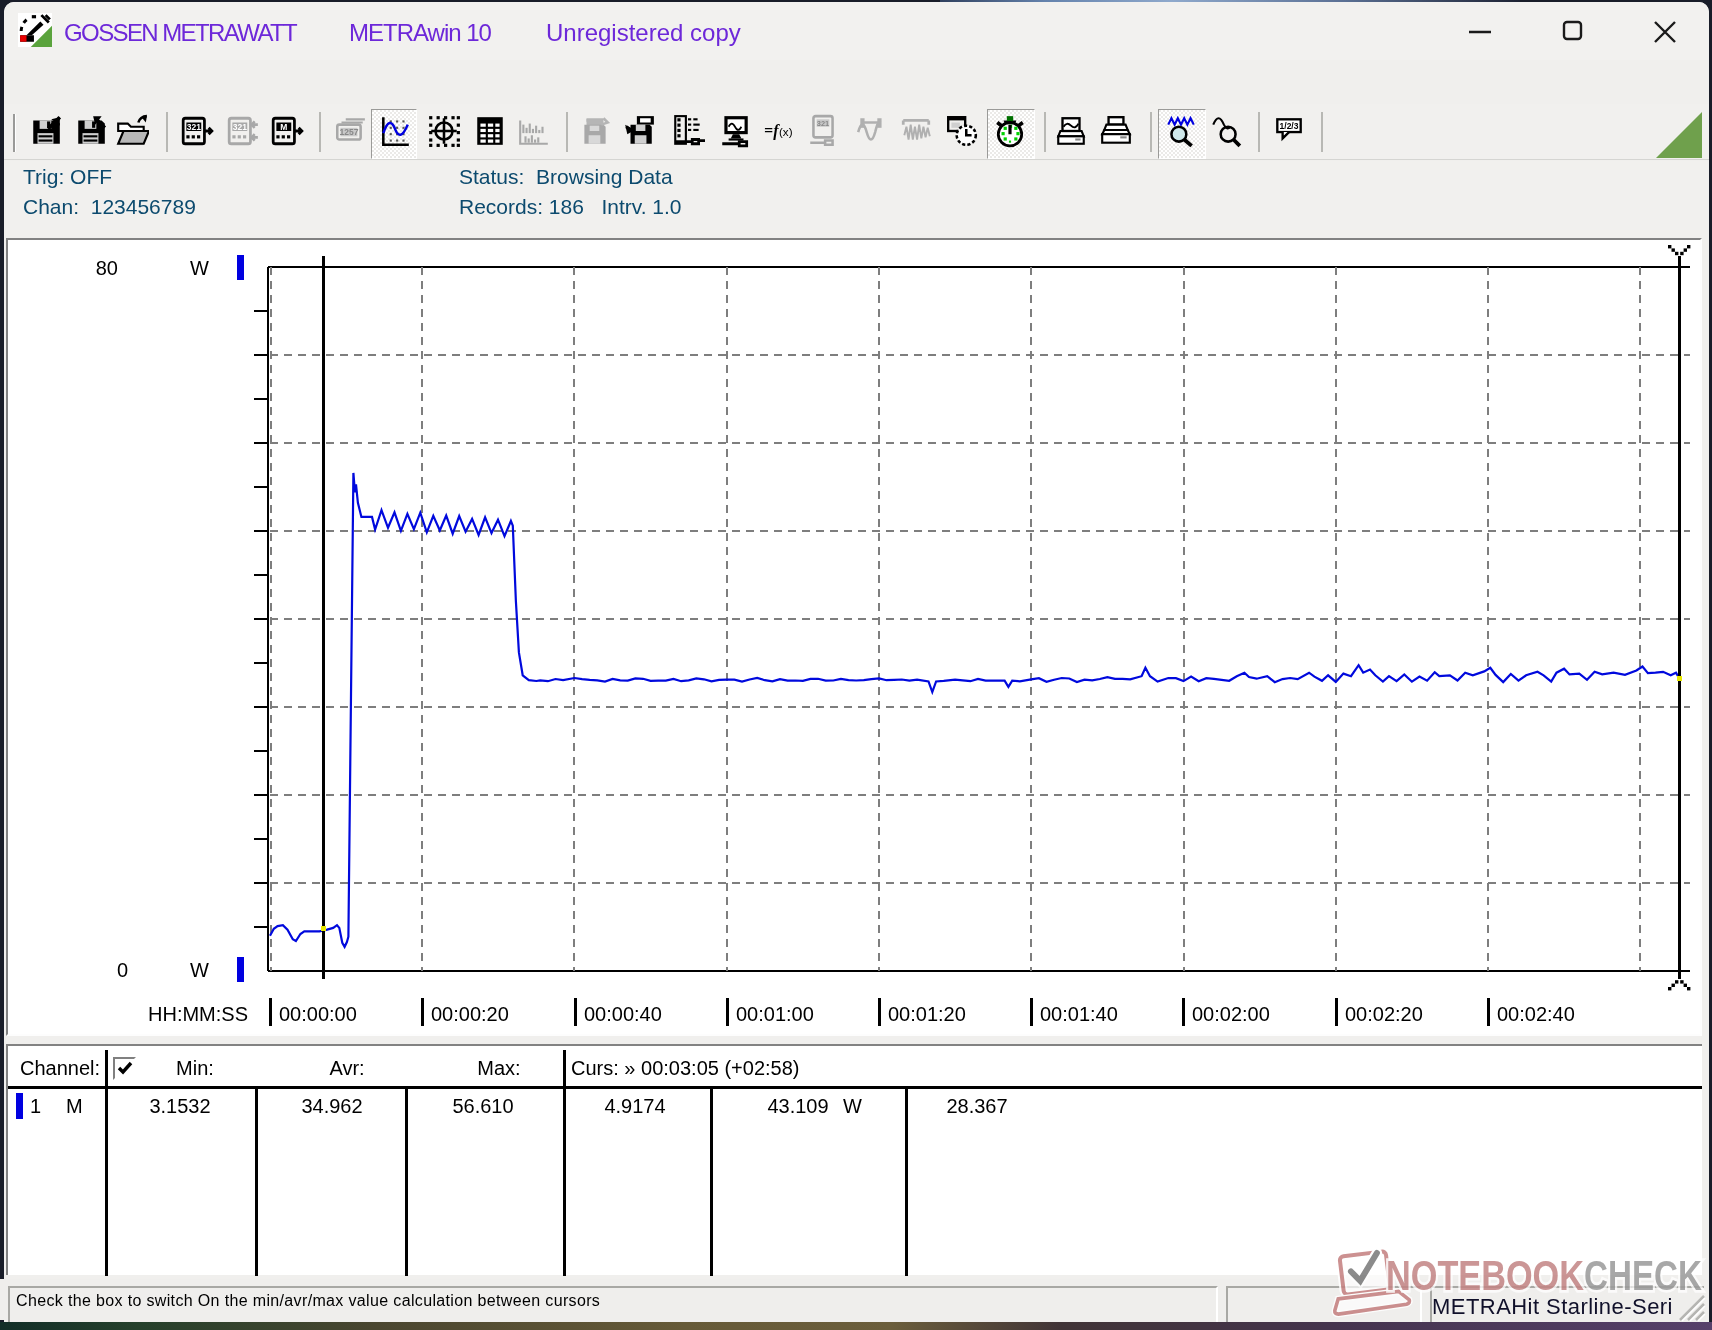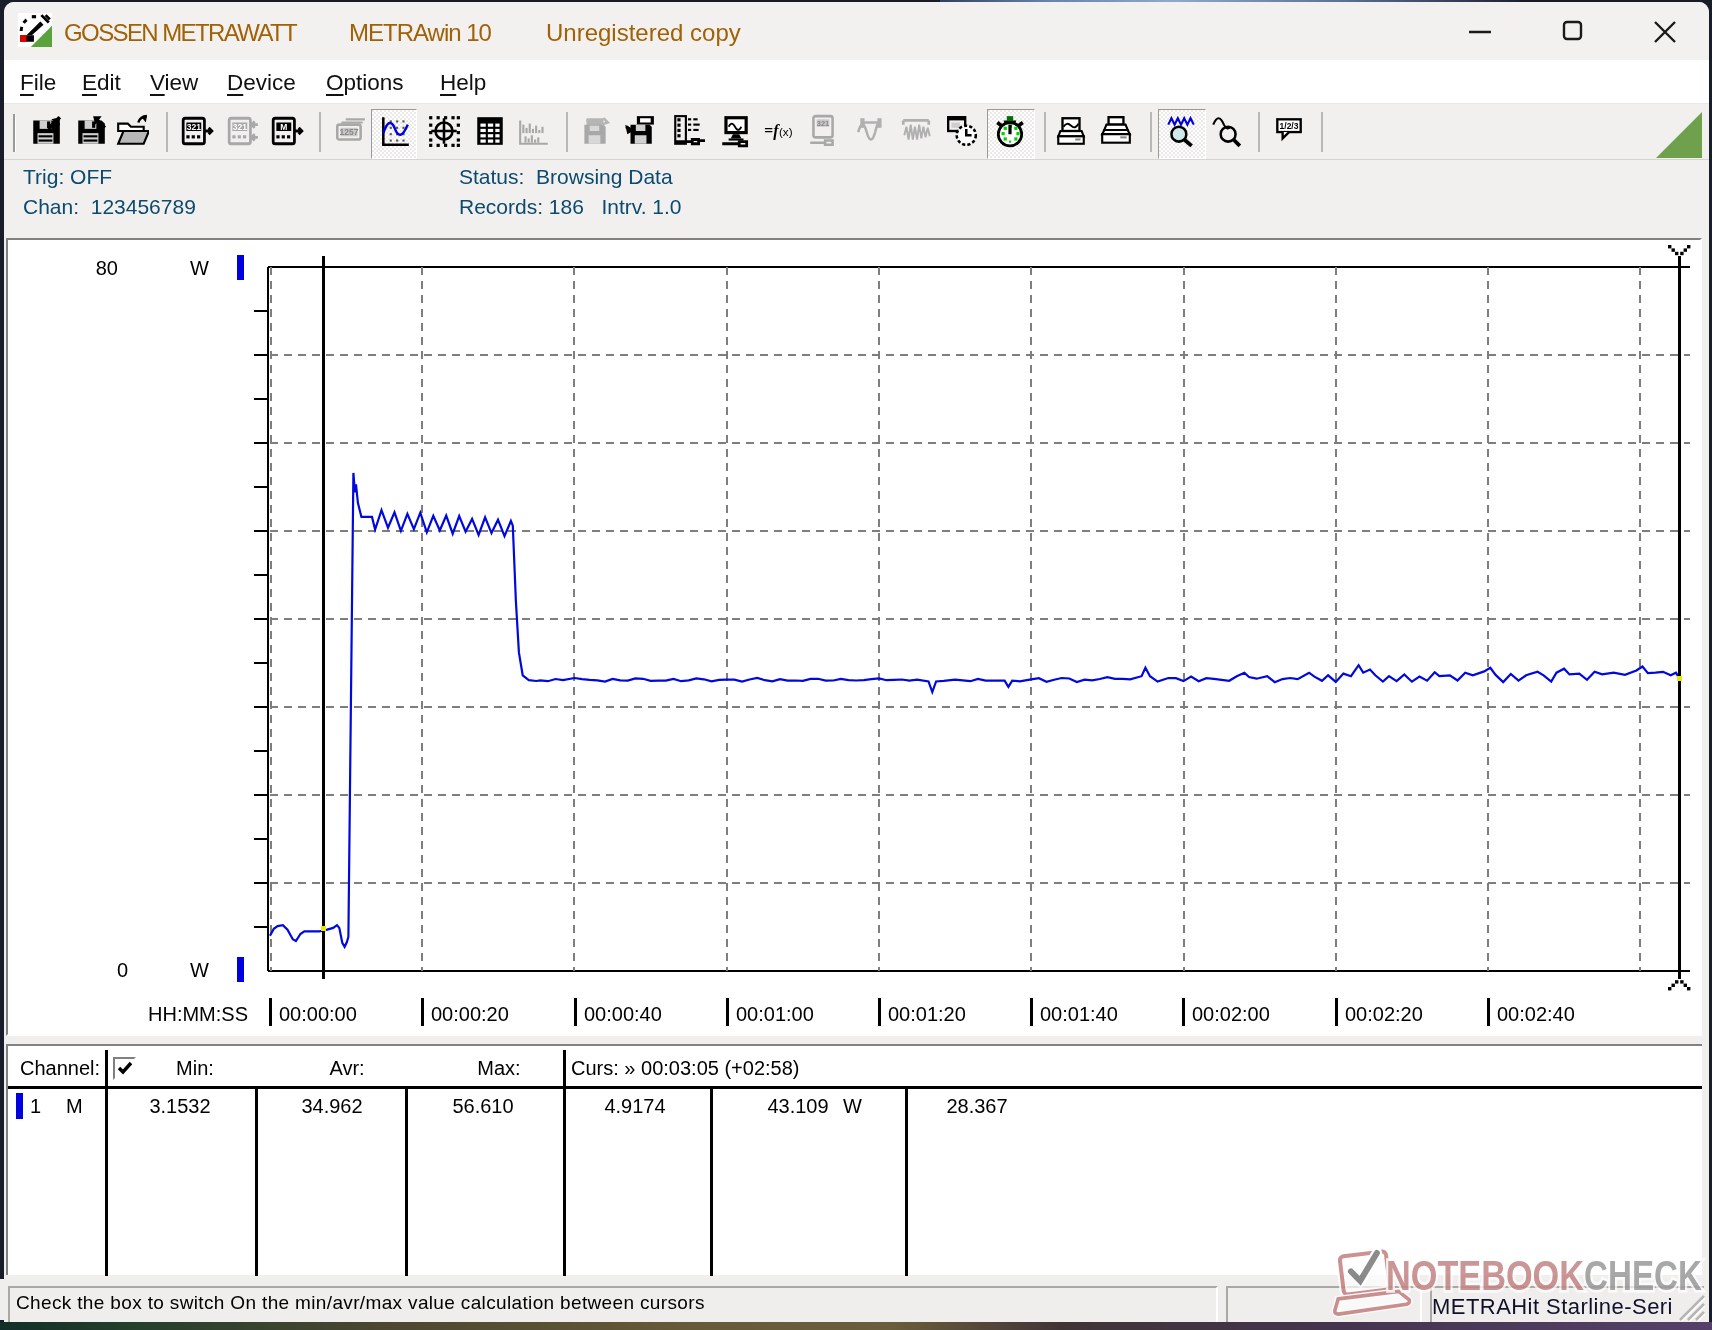--- a/index.html
+++ b/index.html
@@ -2,21 +2,21 @@
 <html><head><meta charset="utf-8"><style>
 *{margin:0;padding:0;box-sizing:border-box}
 html,body{width:1712px;height:1330px;overflow:hidden;background:#191d29;font-family:"Liberation Sans",sans-serif;}
 .abs{position:absolute}
 #win{position:absolute;left:4px;top:2px;width:1705px;height:1320px;background:#f0efed;border-radius:10px 10px 0 0;overflow:hidden}
 #titlebar{position:absolute;left:0;top:0;width:100%;height:58px;background:#f2f1ef}
 #menubar{position:absolute;left:0;top:58px;width:100%;height:44px;background:#ffffff;border-bottom:1px solid #e8e8e6}
 #toolbar{position:absolute;left:0;top:0;width:1706px;height:198px}
 #toolbarbg{position:absolute;left:0;top:102px;width:1706px;height:56px;background:#f1f0ee;border-bottom:1px solid #d5d5d2}
 #statusarea{position:absolute;left:0;top:159px;width:100%;height:79px;background:#f1f0ee}
-.tt{position:absolute;font-size:24px;color:#a16207;white-space:nowrap}
+.tt{position:absolute;font-size:24px;color:#6d28d9;white-space:nowrap}
 .mi{position:absolute;font-size:22.5px;color:#111;top:10px}
 .mi u{text-decoration-thickness:2px;text-underline-offset:4px}
 .st{position:absolute;font-size:21px;color:#0c4a6e;white-space:nowrap}
 .ti{position:absolute;top:112px}
 .sep{position:absolute;top:110px;width:2px;height:40px;background:#b8b8b4}
 #chartpanel{position:absolute;left:6px;top:238px;width:1696px;height:798px;background:#fff;border-top:2px solid #828282;border-left:2px solid #828282;border-right:2px solid #fdfdfd;border-bottom:2px solid #fdfdfd}
 #tablepanel{position:absolute;left:6px;top:1044px;width:1696px;height:231px;background:#fff;border-top:2px solid #828282;border-left:2px solid #828282}
 #statusbar{position:absolute;left:0;top:1279px;width:1706px;height:41px;background:#efeeec}
 .dash{stroke:#7e7e7e;stroke-width:2;stroke-dasharray:8 6}
 .k{stroke:#000;stroke-width:2}
@@ -38,28 +38,20 @@
     <rect x="13" y="2" width="4" height="3" fill="#000"></rect>
   </svg>
   <div class="tt" style="left:60px;top:17px;letter-spacing:-1.6px">GOSSEN METRAWATT</div>
   <div class="tt" style="left:345px;top:17px;letter-spacing:-1px">METRAwin 10</div>
   <div class="tt" style="left:542px;top:17px">Unregistered copy</div>
   <svg class="abs" style="left:1455px;top:18px" width="240" height="24" viewBox="0 0 240 24">
     <line x1="10" y1="12" x2="32" y2="12" stroke="#1a1a1a" stroke-width="2.4"></line>
     <rect x="105" y="2" width="17" height="17" rx="3" fill="none" stroke="#1a1a1a" stroke-width="2.4"></rect>
     <path d="M196 2 L216 22 M216 2 L196 22" stroke="#1a1a1a" stroke-width="2.4"></path>
   </svg>
- </div>
- <div id="menubar">
-  <div class="mi" style="left:16px"><u>F</u>ile</div>
-  <div class="mi" style="left:78px"><u>E</u>dit</div>
-  <div class="mi" style="left:146px"><u>V</u>iew</div>
-  <div class="mi" style="left:223px"><u>D</u>evice</div>
-  <div class="mi" style="left:322px"><u>O</u>ptions</div>
-  <div class="mi" style="left:436px"><u>H</u>elp</div>
  </div>
  <div id="toolbar">
       <div id="toolbarbg"></div>
       <div class="abs" style="left:9px;top:112px;width:3px;height:38px;border-left:2px solid #9a9a98;border-right:1px solid #fff"></div>
       <div class="abs" style="left:367px;top:107px;width:46px;height:50px;background:conic-gradient(#fff 25%,#ebeae8 0 50%,#fff 0 75%,#ebeae8 0);background-size:4px 4px;border:1px solid;border-color:#9a9a98 #fff #fff #9a9a98"></div>
       <div class="abs" style="left:983px;top:107px;width:48px;height:50px;background:conic-gradient(#fff 25%,#ebeae8 0 50%,#fff 0 75%,#ebeae8 0);background-size:4px 4px;border:1px solid;border-color:#9a9a98 #fff #fff #9a9a98"></div>
       <div class="abs" style="left:1154px;top:107px;width:48px;height:50px;background:conic-gradient(#fff 25%,#ebeae8 0 50%,#fff 0 75%,#ebeae8 0);background-size:4px 4px;border:1px solid;border-color:#9a9a98 #fff #fff #9a9a98"></div>
       <div class="sep" style="left:162px"></div>
       <div class="sep" style="left:315px"></div>
       <div class="sep" style="left:562px"></div>
@@ -440,21 +432,21 @@
 <div class="tbl-t" style="left:332px;top:1095px;transform:translateX(-50%)">34.962</div>
 <div class="tbl-t" style="left:483px;top:1095px;transform:translateX(-50%)">56.610</div>
 <div class="tbl-t" style="left:635px;top:1095px;transform:translateX(-50%)">4.9174</div>
 <div class="tbl-t" style="left:798px;top:1095px;transform:translateX(-50%)">43.109</div>
 <div class="tbl-t" style="left:977px;top:1095px;transform:translateX(-50%)">28.367</div>
 <div class="tbl-t" style="left:843px;top:1095px">W</div>
 <div id="statusbar"></div>
 <div class="abs" style="left:8px;top:1286px;width:1210px;height:36px;border-top:2px solid #a8a8a4;border-left:2px solid #a8a8a4;border-right:2px solid #fff"></div>
 <div class="abs" style="left:1226px;top:1286px;width:196px;height:36px;border-top:2px solid #a8a8a4;border-left:2px solid #a8a8a4;border-right:2px solid #fff"></div>
 <div class="abs" style="left:1430px;top:1286px;width:274px;height:36px;border-top:2px solid #a8a8a4;border-left:2px solid #a8a8a4"></div>
-<div class="abs" style="left:16px;top:1292px;font-size:19px;letter-spacing:0.35px;color:#000">Check the box to switch On the min/avr/max value calculation between cursors</div>
+<div class="abs" style="left:16px;top:1292px;font-size:16px;letter-spacing:0.35px;color:#000">Check the box to switch On the min/avr/max value calculation between cursors</div>
 <div class="abs" style="left:1432px;top:1294px;font-size:22px;color:#10102a;letter-spacing:0.45px">METRAHit Starline-Seri</div>
 <svg class="abs" style="left:1676px;top:1292px" width="30" height="30" viewBox="0 0 30 30">
     <g stroke="#b5b5b2" stroke-width="2.5">
       <path d="M28 4 L4 28"></path>
       <path d="M28 12 L12 28"></path>
       <path d="M28 20 L20 28"></path>
     </g>
     <g stroke="#fff" stroke-width="1.5">
       <path d="M29 6 L6 29"></path>
       <path d="M29 14 L14 29"></path>

